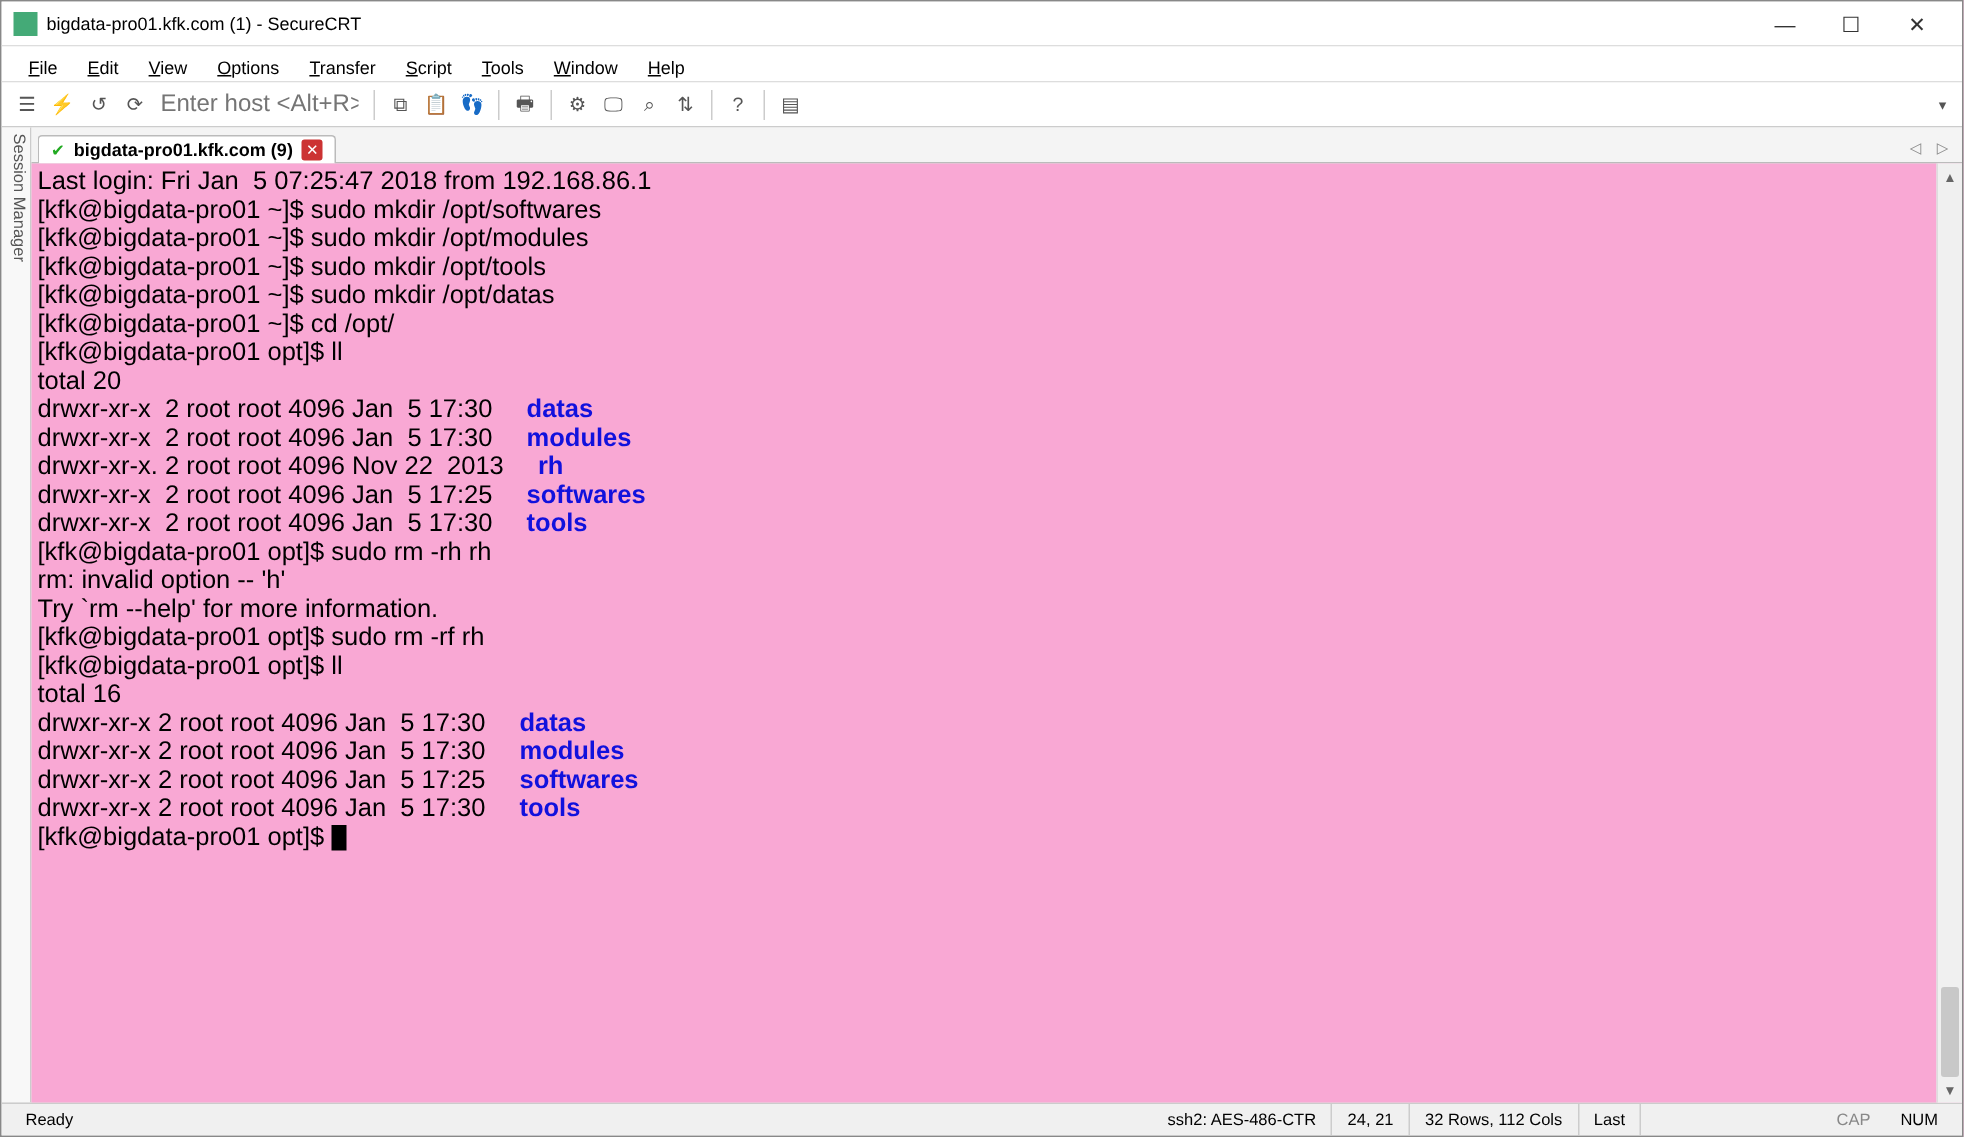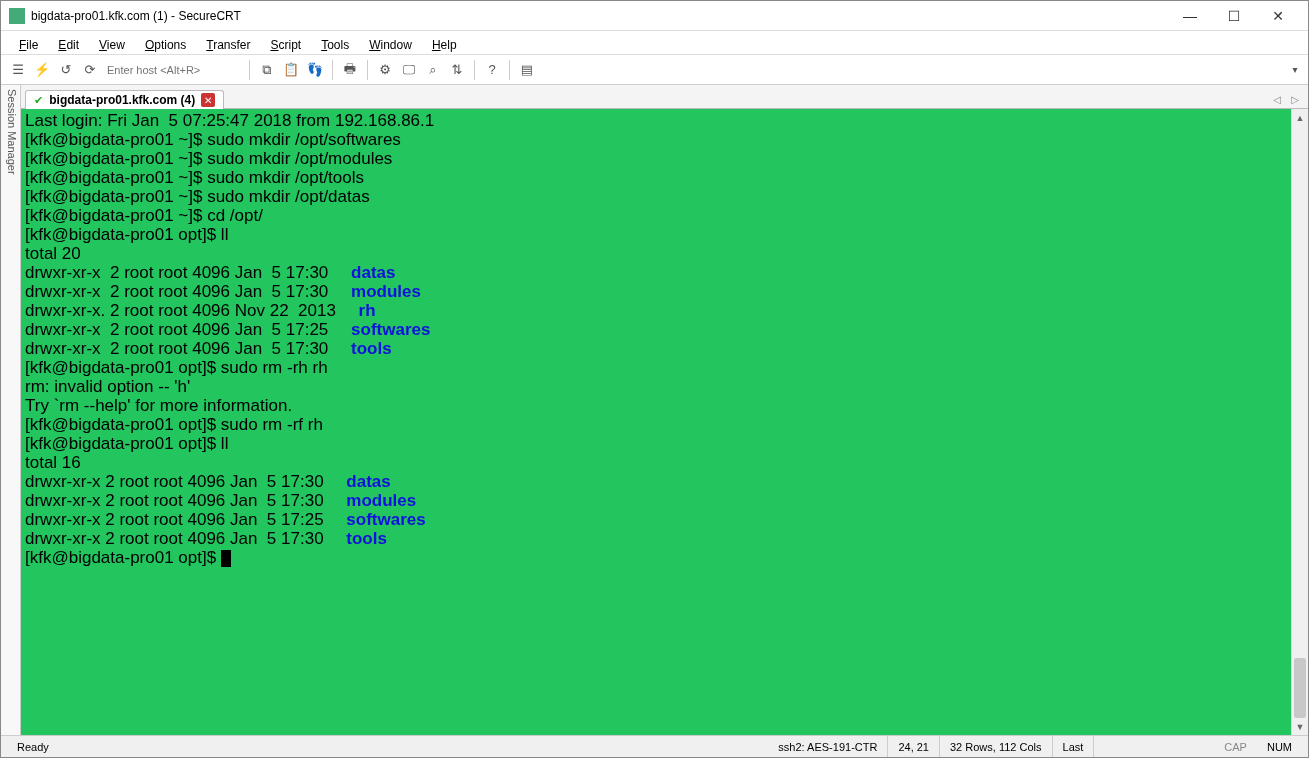--- a/index.html
+++ b/index.html
@@ -13,40 +13,40 @@
 
 
 .menubar { height: 24px; background: #fff; display: flex; align-items: flex-end; padding: 0 8px; border-bottom: 1px solid #ddd; font-size: 12px; }
 .menubar .item { padding: 2px 10px; cursor: default; }
 .menubar .item .ul { text-decoration: underline; }
 
 
 .toolbar { height: 30px; background: #fff; display: flex; align-items: center; padding: 0 6px; border-bottom: 1px solid #ccc; gap:2px; }
 .toolbar .tbtn { width: 22px; height: 22px; display:flex; align-items:center; justify-content:center; font-size:13px; color:#555; border:1px solid transparent; }
 .toolbar .sep { width:1px; height:20px; background:#ccc; margin:0 4px; }
-.toolbar .hostinput { width: 140px; height: 20px; font-size: 11px; color:#888; padding:0 4px; border:none; outline:none; }
+.toolbar .hostinput { width: 140px; height: 20px; font-size: 16px; color:#888; padding:0 4px; border:none; outline:none; }
 .toolbar .spacer { flex:1; }
 .toolbar .chev { width: 14px; height: 22px; display:flex; align-items:center; justify-content:center; font-size:10px; color:#555; }
 
 
 .workarea { flex:1; display:flex; min-height:0; }
 .sidepanel { width: 20px; background:#f8f8f8; border-right:1px solid #ccc; writing-mode: vertical-rl; text-orientation: mixed; font-size:11px; padding:4px 2px; color:#555; text-align:left; }
 
 .contentcol { flex:1; display:flex; flex-direction:column; min-width:0; }
 
 
 .tabs { height: 24px; background:#f4f4f4; display:flex; align-items:flex-end; padding:0 4px; border-bottom:1px solid #bbb; }
 .tab { display:flex; align-items:center; background:#fff; border:1px solid #bbb; border-bottom:none; padding:2px 8px; font-size:12px; gap:6px; border-radius:3px 3px 0 0; position:relative; top:1px; }
 .tab .dot { color:#2a2; font-size:11px; }
 .tab .close { width:14px; height:14px; background:#c33; color:#fff; font-size:10px; display:flex; align-items:center; justify-content:center; border-radius:2px; }
 .tabs .spacer { flex:1; }
 .tabs .navbtn { width:18px; height:18px; display:flex; align-items:center; justify-content:center; font-size:10px; color:#888; }
 
 
-.termwrap { flex:1; position:relative; background:#22c55e; display:flex; }
+.termwrap { flex:1; position:relative; background:#f9a8d4; display:flex; }
 .terminal { flex:1; font-family: "Courier New", monospace; font-size: 17px; line-height: 19px; padding: 2px 4px; white-space: pre; color:#000; overflow:hidden; }
 .terminal .dir { color:#11d; font-weight:bold;margin-left:18px; }
 .terminal .cursor { display:inline-block; width:10px; height:17px; background:#000; vertical-align:text-bottom; }
 .scrollbar { width:17px; background:#f0f0f0; border-left:1px solid #ddd; display:flex; flex-direction:column; }
 .scrollbar .sbtn { height:17px; background:#f0f0f0; display:flex; align-items:center; justify-content:center; font-size:9px; color:#666; }
 .scrollbar .track { flex:1; background:#f0f0f0; position:relative; }
 .scrollbar .thumb { position:absolute; left:2px; right:2px; bottom:0; height:60px; background:#c8c8c8; border-radius:2px; }
 
 
 .statusbar { height: 22px; background:#f0f0f0; border-top:1px solid #ccc; display:flex; align-items:center; font-size:11px; padding:0 6px; gap:0; }
@@ -103,21 +103,21 @@
 </div>
 
 <div class="workarea">
   <div class="sidepanel">Session Manager</div>
 
   <div class="contentcol">
 
     <div class="tabs">
       <div class="tab">
         <span class="dot">✔</span>
-        <b>bigdata-pro01.kfk.com (4)</b>
+        <b>bigdata-pro01.kfk.com (9)</b>
         <span class="close">✕</span>
       </div>
       <div class="spacer"></div>
       <div class="navbtn">◁</div>
       <div class="navbtn">▷</div>
     </div>
 
     <div class="termwrap">
       <div class="terminal" id="terminal"><div><span>Last login: Fri Jan  5 07:25:47 2018 from 192.168.86.1</span></div><div><span>[kfk@bigdata-pro01 ~]$ sudo mkdir /opt/softwares</span></div><div><span>[kfk@bigdata-pro01 ~]$ sudo mkdir /opt/modules</span></div><div><span>[kfk@bigdata-pro01 ~]$ sudo mkdir /opt/tools</span></div><div><span>[kfk@bigdata-pro01 ~]$ sudo mkdir /opt/datas</span></div><div><span>[kfk@bigdata-pro01 ~]$ cd /opt/</span></div><div><span>[kfk@bigdata-pro01 opt]$ ll</span></div><div><span>total 20</span></div><div><span>drwxr-xr-x  2 root root 4096 Jan  5 17:30 </span><span class="dir">datas</span></div><div><span>drwxr-xr-x  2 root root 4096 Jan  5 17:30 </span><span class="dir">modules</span></div><div><span>drwxr-xr-x. 2 root root 4096 Nov 22  2013 </span><span class="dir">rh</span></div><div><span>drwxr-xr-x  2 root root 4096 Jan  5 17:25 </span><span class="dir">softwares</span></div><div><span>drwxr-xr-x  2 root root 4096 Jan  5 17:30 </span><span class="dir">tools</span></div><div><span>[kfk@bigdata-pro01 opt]$ sudo rm -rh rh</span></div><div><span>rm: invalid option -- 'h'</span></div><div><span>Try `rm --help' for more information.</span></div><div><span>[kfk@bigdata-pro01 opt]$ sudo rm -rf rh</span></div><div><span>[kfk@bigdata-pro01 opt]$ ll</span></div><div><span>total 16</span></div><div><span>drwxr-xr-x 2 root root 4096 Jan  5 17:30 </span><span class="dir">datas</span></div><div><span>drwxr-xr-x 2 root root 4096 Jan  5 17:30 </span><span class="dir">modules</span></div><div><span>drwxr-xr-x 2 root root 4096 Jan  5 17:25 </span><span class="dir">softwares</span></div><div><span>drwxr-xr-x 2 root root 4096 Jan  5 17:30 </span><span class="dir">tools</span></div><div><span>[kfk@bigdata-pro01 opt]$ </span><span class="cursor"></span></div></div>
       <div class="scrollbar">
@@ -126,20 +126,20 @@
           <div class="thumb"></div>
         </div>
         <div class="sbtn">▼</div>
       </div>
     </div>
   </div>
 </div>
 
 <div class="statusbar">
   <div class="cell noborder flex">Ready</div>
-  <div class="cell">ssh2: AES-191-CTR</div>
+  <div class="cell">ssh2: AES-486-CTR</div>
   <div class="cell">24,  21</div>
   <div class="cell">32 Rows, 112 Cols</div>
   <div class="cell">Last</div>
   <div class="cell noborder" style="flex:0 0 120px"></div>
   <div class="cell noborder" style="color:#888">CAP</div>
   <div class="cell noborder">NUM</div>
 </div>
 
 </body></html>

